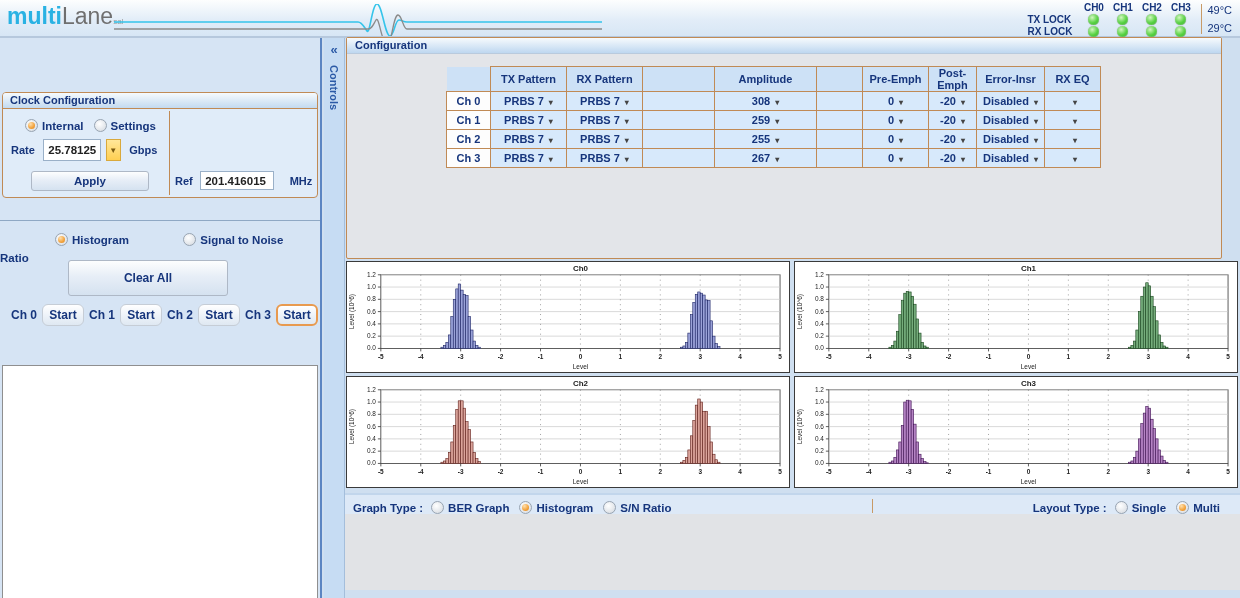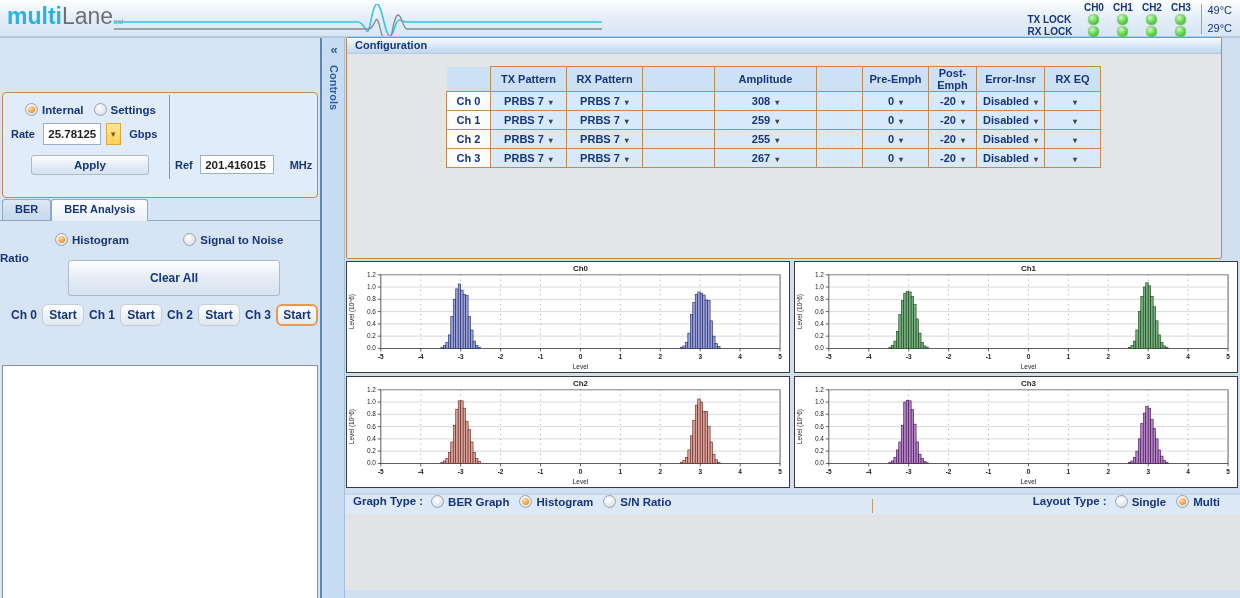--- a/index.html
+++ b/index.html
@@ -50,21 +50,21 @@
   .modebtn { position:absolute; left:178px; top:24px; width:118px; height:27px; background:#b9d7f4; border:1px solid #9fc2e6;
     border-radius:3px; font-size:11.5px; font-weight:bold; color:#16357c; cursor:pointer; }
 
   .tabs { position:absolute; left:2px; top:161px; height:22px; display:flex; }
   .tab { height:22px; padding:3px 12px 0 12px; font-size:11px; font-weight:bold; color:#16357c;
     border:1px solid #8fa8c4; border-bottom:none; border-radius:3px 3px 0 0; background:linear-gradient(#dce8f5,#c4d7ec); cursor:pointer; }
   .tab.active { background:linear-gradient(#fdfeff,#e8f1fa); position:relative; z-index:2; }
   .tabline { position:absolute; left:0; top:182px; width:320px; height:1px; background:#8fa8c4; }
 
   .an-radios { position:absolute; left:0; top:192px; width:320px; }
-  .clear-btn { position:absolute; left:68px; top:222px; width:212px; height:36px; font-size:12px; }
+  .clear-btn { position:absolute; left:68px; top:222px; width:160px; height:36px; font-size:12px; }
   .start-row { position:absolute; left:6px; top:266px; width:312px; display:flex; align-items:center; }
   .start-row .chlbl { font-size:12px; font-weight:bold; color:#16357c; margin:0 5px; }
   .start-btn { width:42px; height:22px; font-size:12px; background:linear-gradient(#ffffff,#eef3f9 50%,#dfe8f2);
     border:1px solid #c6cdd6; border-radius:6px; font-weight:bold; color:#16357c; cursor:pointer; }
   .start-btn.focused { border:2px solid #e89a4f; }
 
   .results-box { position:absolute; left:2px; top:327px; width:316px; height:240px; background:#fff; border:1px solid #8f8f8f; }
 
   
   .cstrip { position:absolute; left:324px; top:38px; width:21px; height:560px; background:#c6dcf3; border-right:1px solid #a4bedb; }
@@ -84,21 +84,21 @@
   table.cfg td.chcell { background:#fdfdfd; width:44px; text-align:center; }
   table.cfg td.val { background:#d7e9fb; }
   .dd { font-size:8px; color:#444; margin-left:5px; }
 
   .charts { position:absolute; left:1px; top:231px; width:893px; height:229px;
     display:grid; grid-template-columns:444px 444px; grid-template-rows:112px 112px; gap:3px 4px; }
   .chart-cell { background:#fff; border:1px solid #3a3a3a; }
   .chart-cell svg { display:block; width:100%; height:100%; }
 
   .graph-bar { position:absolute; left:0; top:463px; width:895px; height:21px; background:#dde9f7;
-    border-top:2px solid #c2d6ec; display:flex; align-items:flex-start; font-size:11.5px; }
+    border-top:2px solid #c2d6ec; display:flex; align-items:flex-end; font-size:11.5px; }
   .graph-bar .sect { display:flex; align-items:center; }
   .gb-lbl { font-weight:bold; color:#16357c; margin:0 8px; }
   .gb-div { width:1px; height:14px; background:#c89a66; position:absolute; left:527px; top:4px; }
   .gray-bottom { position:absolute; left:0; top:484px; width:895px; height:76px; background:#e1e3e6; }
 </style>
 </head>
 <body>
 
 <div class="topbar">
   <div class="logo">
@@ -130,44 +130,41 @@
       <div>49°C</div>
       <div>29°C</div>
     </div>
   </div>
 </div>
 
 <div class="sidebar">
 
 
   <div class="grp clock-grp">
+    <div class="grp-title">Clock Configuration</div>
     <div class="clk-body">
       <div class="clk-div"></div>
       <div style="position:absolute;left:22px;top:7px">
         <span class="radio checked"></span><span class="rlabel">Internal</span><span class="radio"></span><span class="rlabel">Settings</span>
       </div>
       <div style="position:absolute;left:8px;top:30px">
         <span class="lbl">Rate</span>
         <input class="tbox" style="width: 58px; height: 22px; margin-left: 4px; vertical-align: middle;" value="25.78125">
         <span class="ddbtn">▼</span>
         <span class="lbl" style="margin-left:4px">Gbps</span>
       </div>
       <button class="btn" style="position:absolute;left:28px;top:62px;width:118px;height:20px">Apply</button>
       <div style="position:absolute;left:172px;top:62px">
         <span class="lbl">Ref</span>
         <input class="tbox" style="width: 74px; height: 19px; margin-left: 3px; vertical-align: middle;" value="201.416015">
         <span class="lbl" style="margin-left:11px">MHz</span>
       </div>
     </div>
   </div>
 
-  <div class="tabs">
-    <div class="tab">BER</div>
-    <div class="tab active">BER Analysis</div>
-  </div>
   <div class="tabline"></div>
 
   <div class="an-radios">
     <span style="margin-left:55px"><span class="radio checked"></span><span class="rlabel">Histogram</span></span>
     <span style="margin-left:40px"><span class="radio"></span><span class="rlabel">Signal to Noise Ratio</span></span>
   </div>
 
   <button class="btn clear-btn">Clear All</button>
 
   <div class="start-row" id="startRow">

